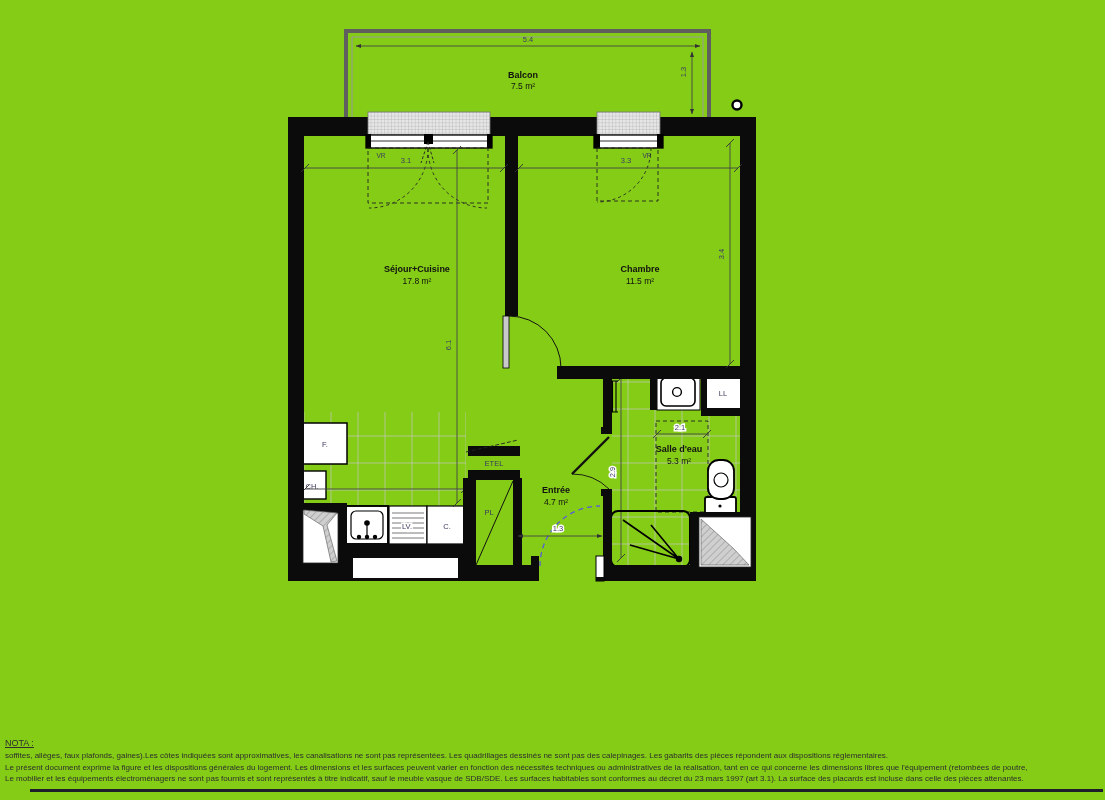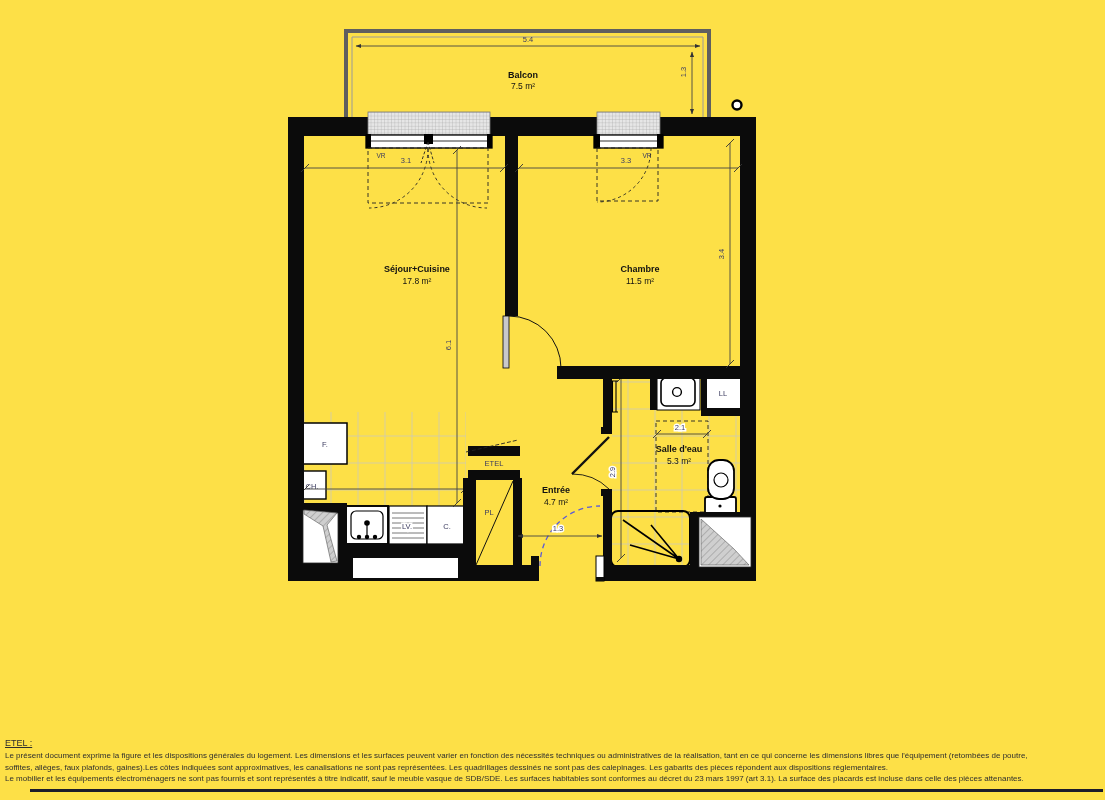--- a/index.html
+++ b/index.html
@@ -1,16 +1,16 @@
 <!DOCTYPE html>
 <html><head>
 <meta charset="utf-8">
 <style>
   html,body{margin:0;padding:0;background:#fff;}
-  #stage{position:relative;width:1105px;height:800px;background:#fde047;overflow:hidden;
+  #stage{position:relative;width:1105px;height:800px;background:#84cc16;overflow:hidden;
          font-family:"Liberation Sans",sans-serif;}
   svg text{font-family:"Liberation Sans",sans-serif;}
   .room{font-size:9px;font-weight:bold;fill:#111;text-anchor:middle;}
   .area{font-size:8.5px;fill:#111;text-anchor:middle;}
   .dim{font-size:7.5px;fill:#3c3c64;text-anchor:middle;}
   .equip{font-size:7.5px;fill:#3a3a5e;text-anchor:middle;}
   .equip-halo{paint-order:stroke;stroke:#fff;stroke-width:3px;}
   .vr{font-size:6.5px;fill:#3a3a5e;text-anchor:middle;}
   .wall{fill:#0b0b0b;}
   .dimline{stroke:#444;stroke-width:0.9;fill:none;}
@@ -227,19 +227,19 @@
     <text x="640" y="272" class="room">Chambre</text>
     <text x="640" y="284" class="area">11.5 m²</text>
     <text x="556" y="493" class="room">Entrée</text>
     <text x="556" y="505" class="area">4.7 m²</text>
     <text x="679" y="452" class="room">Salle d'eau</text>
     <text x="679" y="464" class="area">5.3 m²</text>
   </g>
 </svg>
 
 <div id="nota">
-  <div class="nota-title">ETEL :</div>
+  <div class="nota-title">NOTA :</div>
+  <div class="nota-line">soffites, allèges, faux plafonds, gaines).Les côtes indiquées sont approximatives, les canalisations ne sont pas représentées. Les quadrillages dessinés ne sont pas des calepinages. Les gabarits des pièces répondent aux dispositions réglementaires.</div>
   <div class="nota-line">Le présent document exprime la figure et les dispositions générales du logement. Les dimensions et les surfaces peuvent varier en fonction des nécessités techniques ou administratives de la réalisation, tant en ce qui concerne les dimensions libres que l'équipement (retombées de poutre,</div>
-  <div class="nota-line">soffites, allèges, faux plafonds, gaines).Les côtes indiquées sont approximatives, les canalisations ne sont pas représentées. Les quadrillages dessinés ne sont pas des calepinages. Les gabarits des pièces répondent aux dispositions réglementaires.</div>
   <div class="nota-line">Le mobilier et les équipements électroménagers ne sont pas fournis et sont représentés à titre indicatif, sauf le meuble vasque de SDB/SDE. Les surfaces habitables sont conformes au décret du 23 mars 1997 (art 3.1). La surface des placards est incluse dans celle des pièces attenantes.</div>
 </div>
 <div id="bottom-rule"></div>
 </div>
 
 </body></html>

